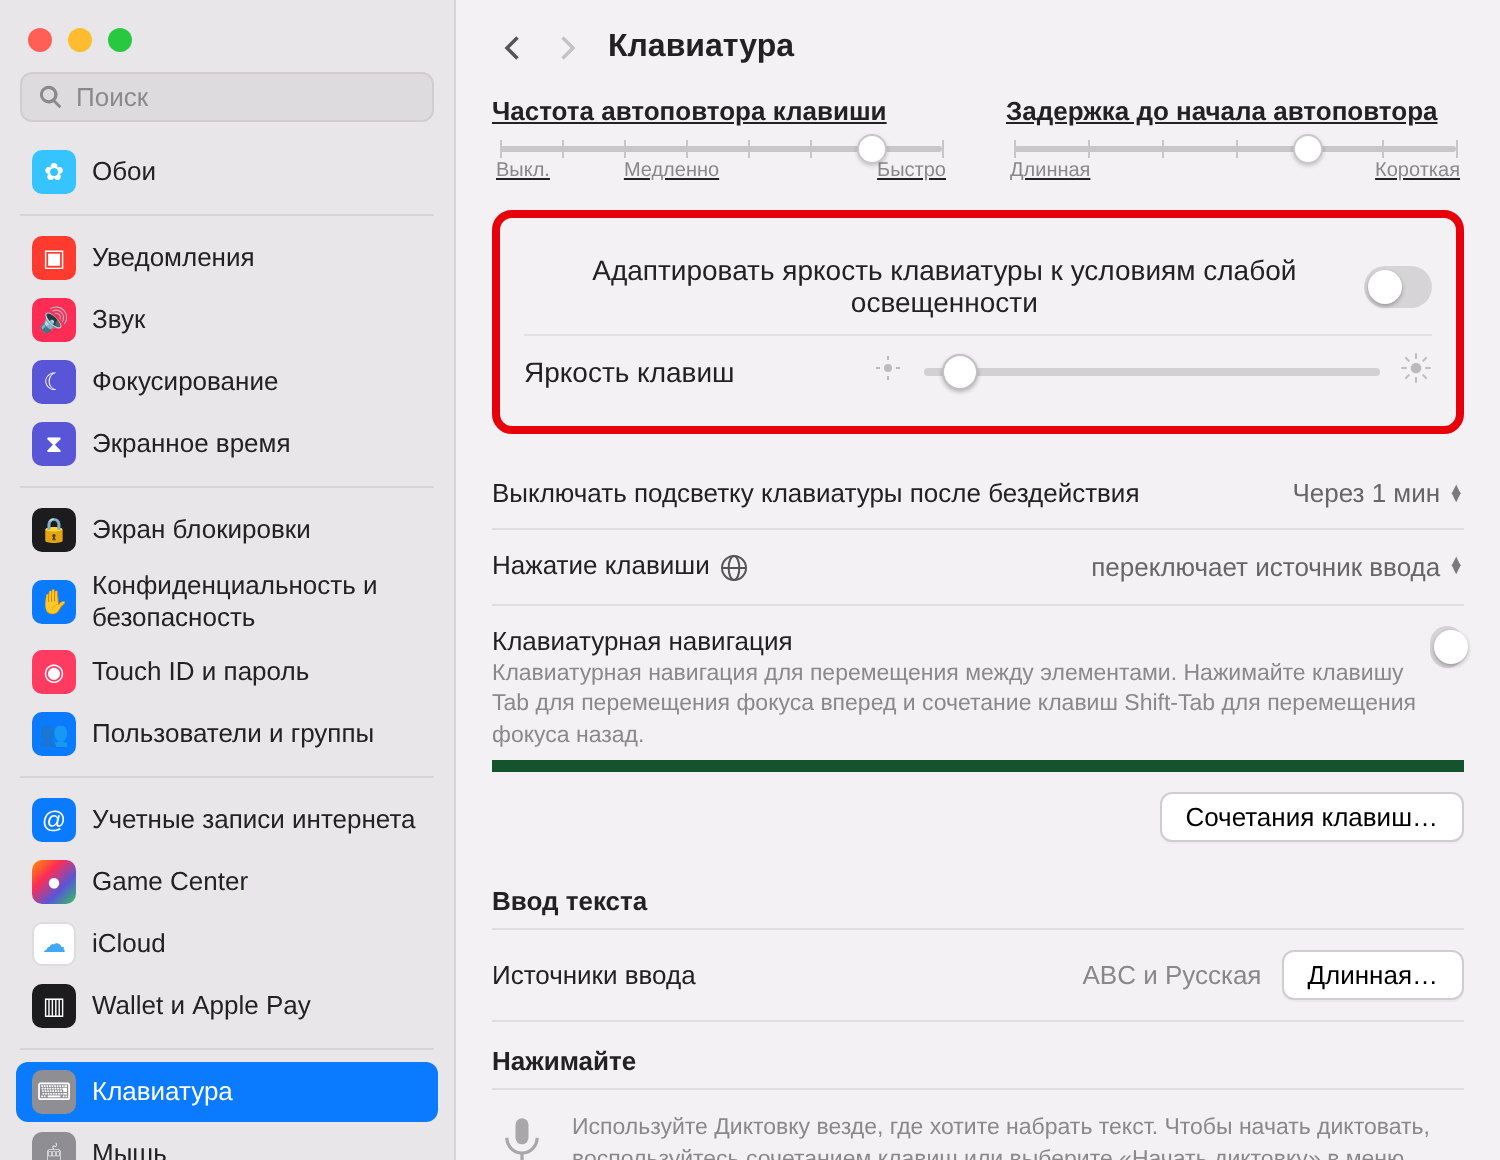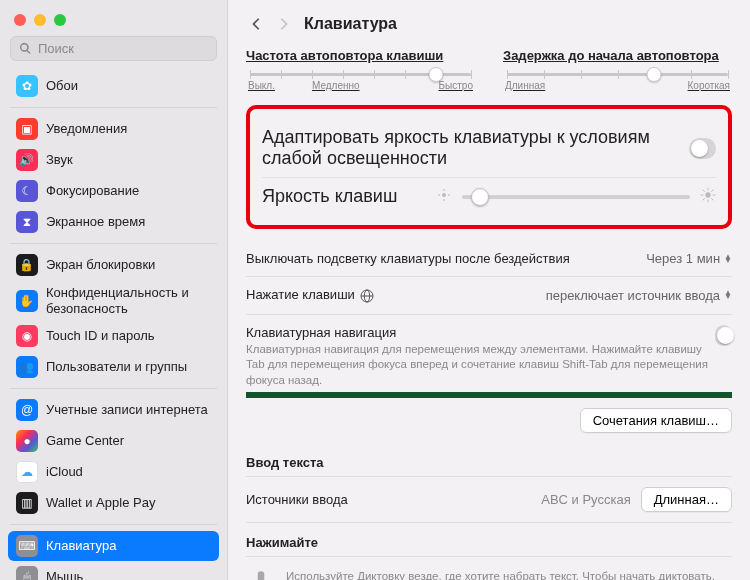--- a/index.html
+++ b/index.html
@@ -35,21 +35,21 @@
   .slider-col .st { font-size: 13px; font-weight:600; margin-bottom: 10px; }
   .track { position:relative; height: 3px; background: #c9c6c9; border-radius:2px; margin: 10px 4px 2px 4px;}
   .tick { position:absolute; top:-3px; width:1px; height:9px; background:#c9c6c9; }
   .thumb { position:absolute; top:-6px; width:15px; height:15px; background:#fff; border:1px solid #c8c8c8; border-radius:50%; box-shadow:0 1px 2px rgba(0,0,0,0.2); transform:translateX(-50%); }
   .scale { display:flex; justify-content:space-between; font-size:10px; color:#888; margin:4px 2px 0 2px;gap:45px; }
   .scale .mid { margin-left:-70px;padding-left:28px; }
 
   .redbox { border: 4px solid #e7000b; border-radius: 10px; padding: 10px 12px; margin-bottom: 12px; background:#f4f1f4; }
   .row { display:flex; align-items:center; justify-content:space-between; padding: 8px 0; }
   .row + .row { border-top: 1px solid #e4e1e4; }
-  .row .rl { font-size:18px; }
+  .row .rl { font-size:14px;text-align:center; }
   .toggle { width:36px; height:21px; background:#d6d4d6; border-radius:11px; position:relative; }
   .toggle::after { content:''; position:absolute; top:2px; left:2px; width:17px; height:17px; background:#fff; border-radius:50%; box-shadow:0 1px 2px rgba(0,0,0,0.3); }
   .brightness-slider { display:flex; align-items:center; gap:10px; width: 280px; }
   .bicon { color:#bdbabd; }
   .bicon svg { width:16px;height:16px; }
   .btrack { flex:1; height:4px; background:#d3d0d3; border-radius:2px; position:relative;}
   .bthumb { position:absolute; top:-7px; left:8%; width:18px;height:18px; background:#fff; border:1px solid #c0c0c0; border-radius:50%; box-shadow:0 1px 2px rgba(0,0,0,0.25); transform:translateX(-50%);}
 
   .section { margin-bottom: 22px; }
   .value-row { display:flex; align-items:center; justify-content:space-between; padding:10px 0; border-bottom:1px solid #e0dde0;}

